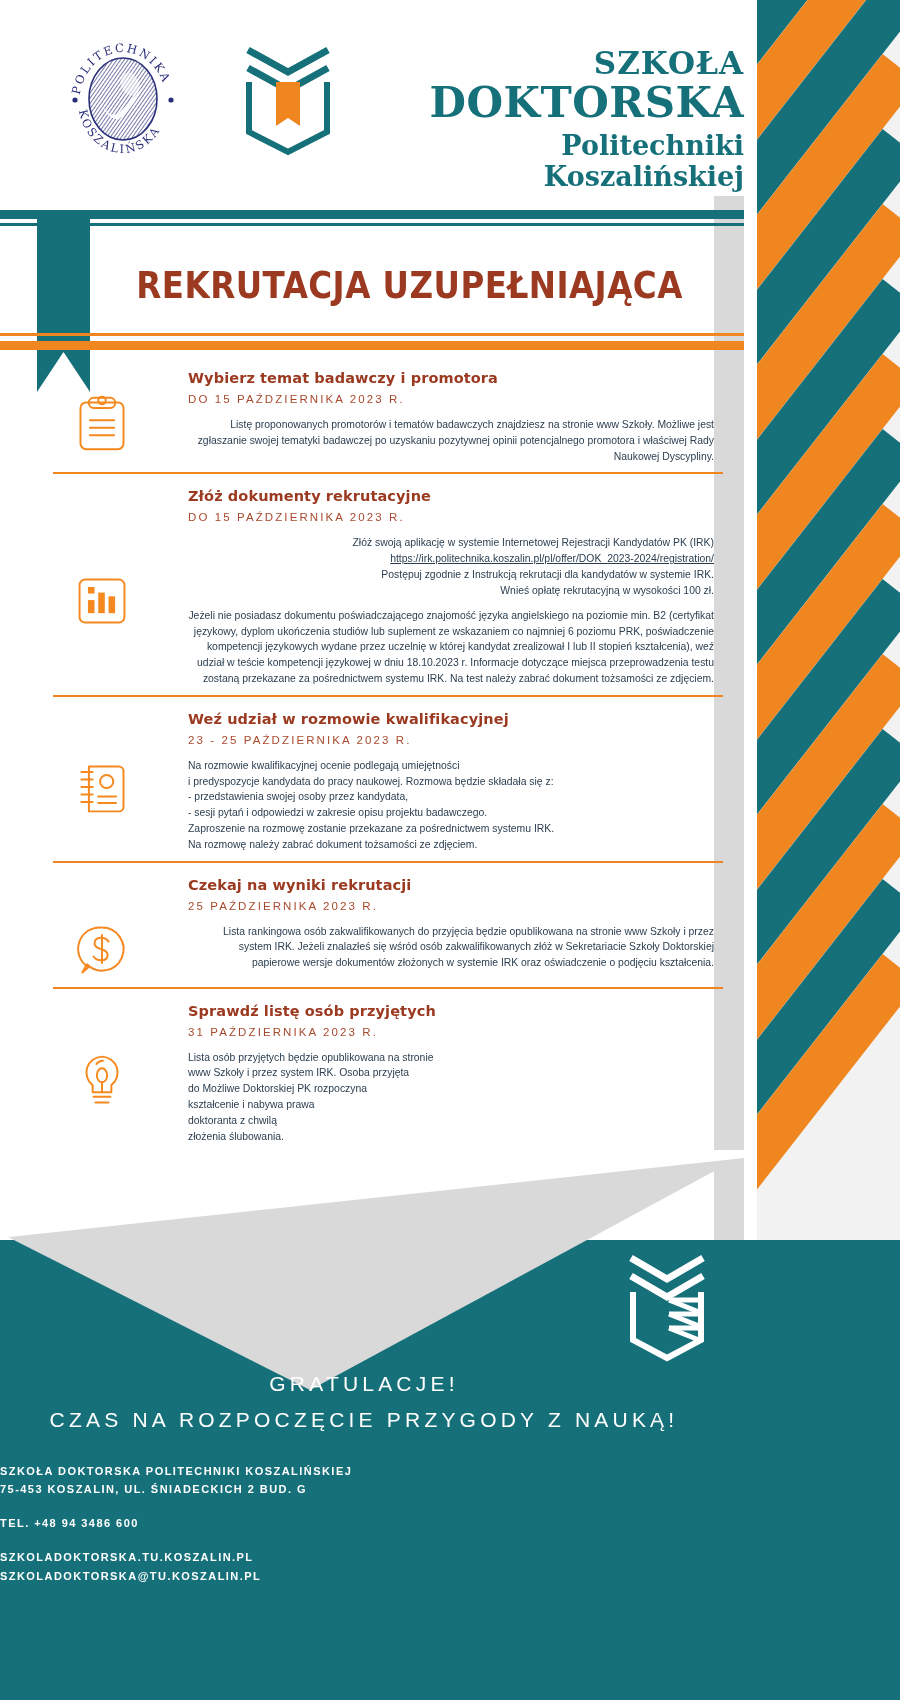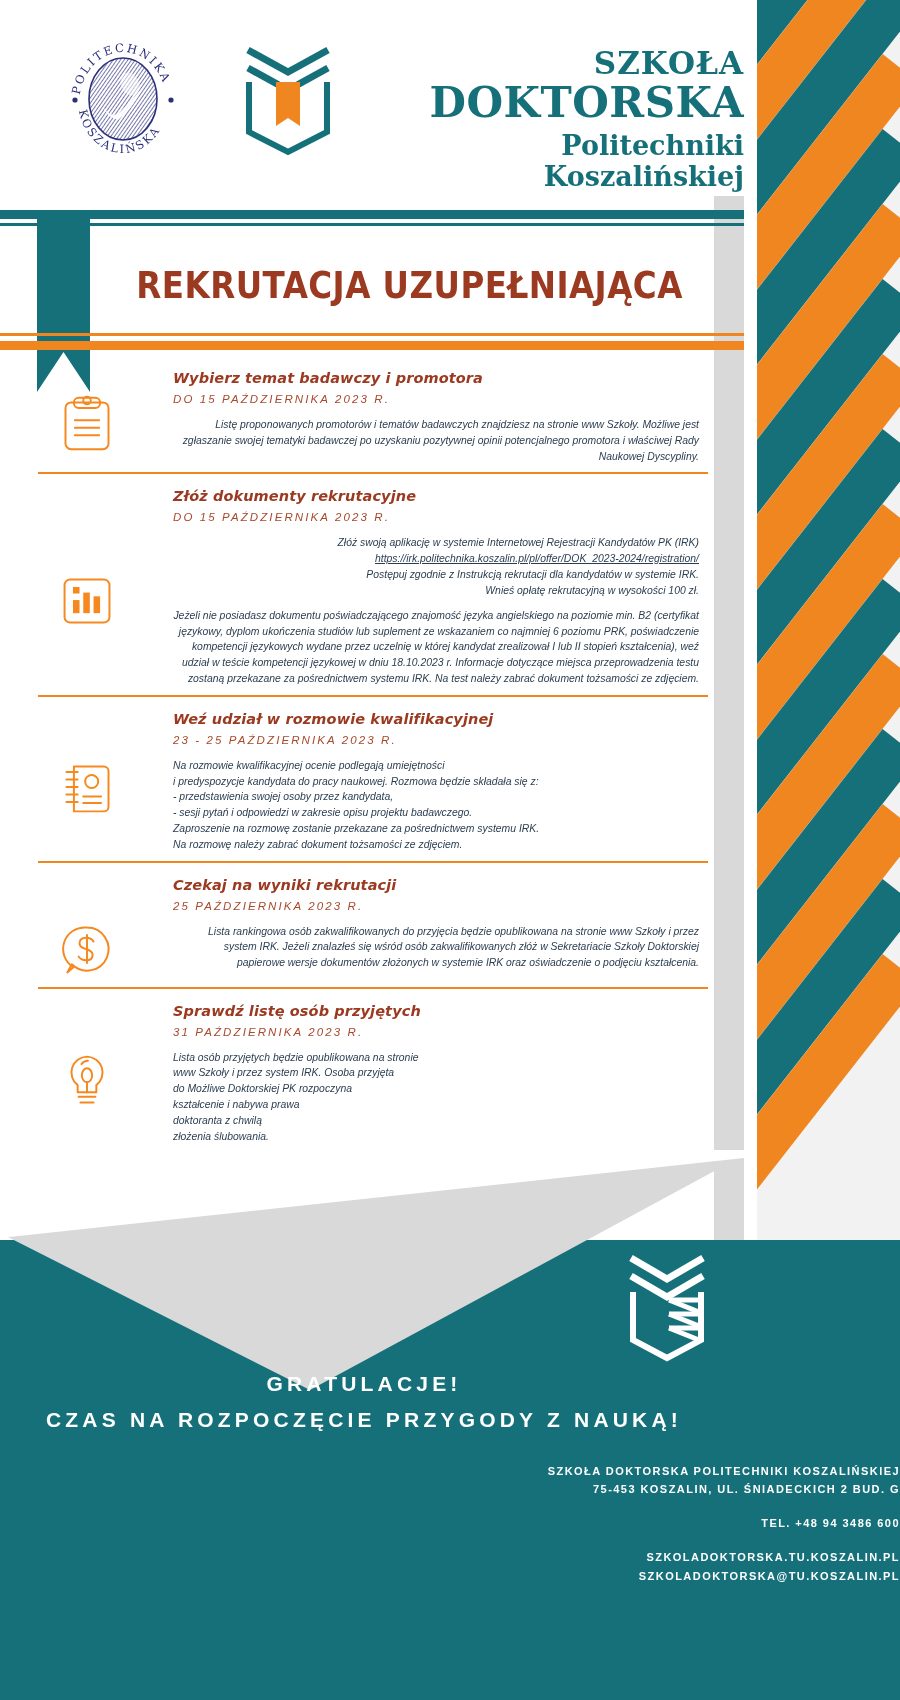--- a/index.html
+++ b/index.html
@@ -34,21 +34,21 @@
   .band-or-thin{position:absolute;left:0;top:333px;width:744px;height:3px;background:#F0861F;}
   .band-or-thick{position:absolute;left:0;top:341px;width:744px;height:9px;background:#F0861F;}
   .ribbon{position:absolute;left:37px;top:210px;width:53px;height:182px;background:#16707A;
           clip-path:polygon(0 0,100% 0,100% 100%,50% 78%,0 100%);}
   .title{position:absolute;left:100px;top:240px;width:620px;height:90px;
          display:flex;align-items:center;justify-content:center;}
   .title span{font-family:"DejaVu Sans", sans-serif;font-weight:bold;font-size:37px;color:#9B3A20;
               letter-spacing:0.5px;transform:scaleX(0.88);transform-origin:center;white-space:nowrap;}
 
   
-  .steps{position:absolute;left:1px;top:356px;width:744px;font-style:italic;}
+  .steps{position:absolute;left:16px;top:356px;width:744px;}
   .step{position:relative;padding:8px 0 10px 0;}
   .step-inner{display:flex;}
   .icon-col{width:172px;flex:0 0 172px;display:flex;justify-content:center;padding-top:30px;}
   .icon-box{width:56px;height:58px;}
   .txt-col{flex:1;padding-right:46px;}
   .step-head{font-family:"DejaVu Sans", sans-serif;font-weight:bold;font-size:14.5px;color:#9B3A20;margin:6px 0 7px 0;letter-spacing:0.1px;}
   .step-date{font-family:"Liberation Sans", sans-serif;font-size:11.5px;color:#A8492C;letter-spacing:2.1px;margin-bottom:12px;}
   .step-body{font-family:"Liberation Sans", sans-serif;font-size:10.4px;color:#2B3E50;line-height:1.52;}
   .step-body p{margin:0 0 9px 0;text-align:right;}
   .step-body p:last-child{margin-bottom:0;}
@@ -62,25 +62,25 @@
   
   .footer-teal{position:absolute;left:0;top:1240px;width:900px;height:460px;background:#16707A;}
   .gray-wedge{position:absolute;left:0;top:1155px;width:900px;height:250px;background:#d9d9d9;
      clip-path:polygon(0 0, 744px 0, 310px 235px, 0 78px);}
   .white-wedge{position:absolute;left:0;top:1150px;width:760px;height:120px;background:#ffffff;
      clip-path:polygon(0 0, 744px 0, 744px 8px, 0 88px);}
   .stripe-bottom-cover{position:absolute;right:0;top:1240px;width:160px;height:60px;background:#16707A;}
 
   .emblem{position:absolute;left:625px;top:1252px;width:85px;height:110px;}
 
-  .grat{position:absolute;left:0;top:1372px;width:728px;text-align:center;font-weight:bold;}
+  .grat{position:absolute;left:0;top:1372px;width:728px;text-align:center;}
   .grat1{font-family:"Liberation Sans", sans-serif;font-size:21px;color:#ffffff;letter-spacing:4.2px;margin-bottom:12px;}
   .grat2{font-family:"Liberation Sans", sans-serif;font-size:21px;color:#ffffff;letter-spacing:4.2px;}
 
-  .contact{position:absolute;left:0;top:1462px;width:900px;text-align:right;}
+  .contact{position:absolute;left:0;top:1462px;width:900px;text-align:left;}
   .c-line{font-family:"Liberation Sans", sans-serif;font-weight:bold;font-size:11px;color:#ffffff;letter-spacing:1.45px;line-height:1.65;}
   .c-gap{height:16px;}
 </style>
 </head>
 <body>
 
 <div class="poster">
 
   <div class="right-stripes">
 

